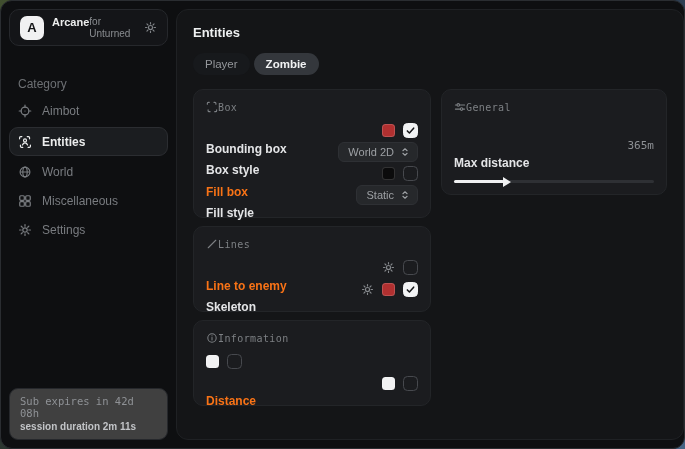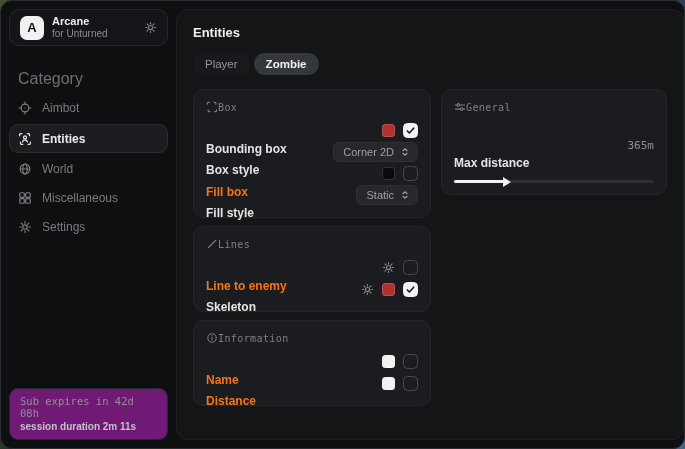--- a/index.html
+++ b/index.html
@@ -18,39 +18,39 @@
   .sidebar { width:175px; display:flex; flex-direction:column; flex-shrink:0; }
   .brand-card {
     margin:8px; height:37px; border:1px solid #26282c; border-radius:10px;
     background:#141518; display:flex; align-items:center; padding:0 10px; gap:8px;
   }
   .logo {
     width:24px; height:24px; border-radius:7px; background:#f1f1f2; color:#141517;
     display:flex; align-items:center; justify-content:center;
     font-weight:700; font-size:13px; flex-shrink:0;
   }
-  .brand-text { display:flex; flex-direction:column; line-height:1.15;justify-content:flex-end; }
+  .brand-text { display:flex; flex-direction:row; line-height:1.15;justify-content:flex-end; }
   .brand-title { font-size:11px; font-weight:700; color:#eceded; }
   .brand-sub { font-size:10px; color:#8a8d91; }
   .brand-gear { margin-left:auto; color:#7e8185; display:flex; cursor:pointer; }
-  .category-label { font-size:16px; color:#6d7074; margin:16px 0 6px 17px; }
+  .category-label { font-size:12px; color:#6d7074; margin:23px 0 6px 17px; }
   .nav { display:flex; flex-direction:column; gap:1px; }
   .nav-item {
     margin:0 8px; height:28px; border-radius:9px; display:flex; align-items:center;
     gap:10px; padding:0 8px; color:#797c80; font-size:12px; cursor:pointer;
     border:1px solid transparent;
   }
   .nav-item .nav-icon { display:flex; color:inherit; }
   .nav-item.active {
     background:#1b1d20; border-color:#2b2d31; color:#eceded; font-weight:600;
     height:29px; margin:1px 8px;
   }
   .flex-spacer { flex:1; }
   .sub-box {
-    margin:8px; border:1px solid #26282c; border-radius:9px; background:#701a75;
+    margin:8px; border:1px solid #26282c; border-radius:9px; background:#404040;
     padding:6px 10px 7px; display:flex; flex-direction:column; gap:2px;
   }
   .sub-expires { font-family:"DejaVu Sans Mono",monospace; font-size:10.5px; color:#8f9296; }
   .sub-session { font-size:10px; font-weight:700; color:#c2c4c7; }
   
   .main {
     flex:1; margin:8px 8px 8px 0; border-radius:12px; background:#141517;
     border:1px solid #1f2124; padding:15px 16px; display:flex; flex-direction:column;
   }
   .page-title { font-size:13px; font-weight:700; color:#eef0f1; }
@@ -210,21 +210,21 @@
             <span class="swatch" style="background: rgb(177, 48, 48);"></span>
             <span class="checkbox checked">
               <svg viewBox="0 0 16 16" width="11" height="11">
                   <path d="M3.4 8.6l3 3 6.2-7" fill="none" stroke="#141517" stroke-width="2.2" stroke-linecap="round" stroke-linejoin="round"></path>
                 </svg>
             </span>
           </div>
           <div class="row">
             <span class="row-label">Box style</span>
             <span class="dropdown">
-              <span>Corner 2D</span>
+              <span>World 2D</span>
               <span>
                 <svg viewBox="0 0 16 16" width="10" height="10" fill="none" stroke="currentColor" stroke-width="1.7" stroke-linecap="round" stroke-linejoin="round">
                     <path d="M4.6 6L8 2.8 11.4 6M4.6 10L8 13.2 11.4 10"></path>
                   </svg>
               </span>
             </span>
           </div>
           <div class="row">
             <span class="row-label dim">Fill box</span>
             <span class="swatch" style="background: rgb(11, 11, 12);"></span>
@@ -284,21 +284,20 @@
             <span>
               <svg viewBox="0 0 16 16" width="12" height="12" fill="none" stroke="currentColor" stroke-width="1.4" stroke-linecap="round">
                 <circle cx="8" cy="8" r="5.6"></circle>
                 <path d="M8 7.4v3.1"></path>
                 <circle cx="8" cy="5.1" r=".8" fill="currentColor" stroke="none"></circle>
               </svg>
             </span>
             <span>Information</span>
           </div>
           <div class="row">
-            <span class="row-label dim">Name</span>
             <span class="swatch" style="background: rgb(242, 242, 243);"></span>
             <span class="checkbox"></span>
           </div>
           <div class="row">
             <span class="row-label dim">Distance</span>
             <span class="swatch" style="background: rgb(242, 242, 243);"></span>
             <span class="checkbox"></span>
           </div>
         </div>
 

